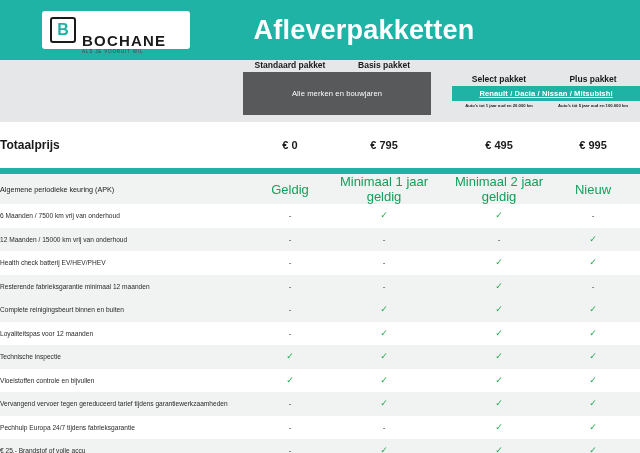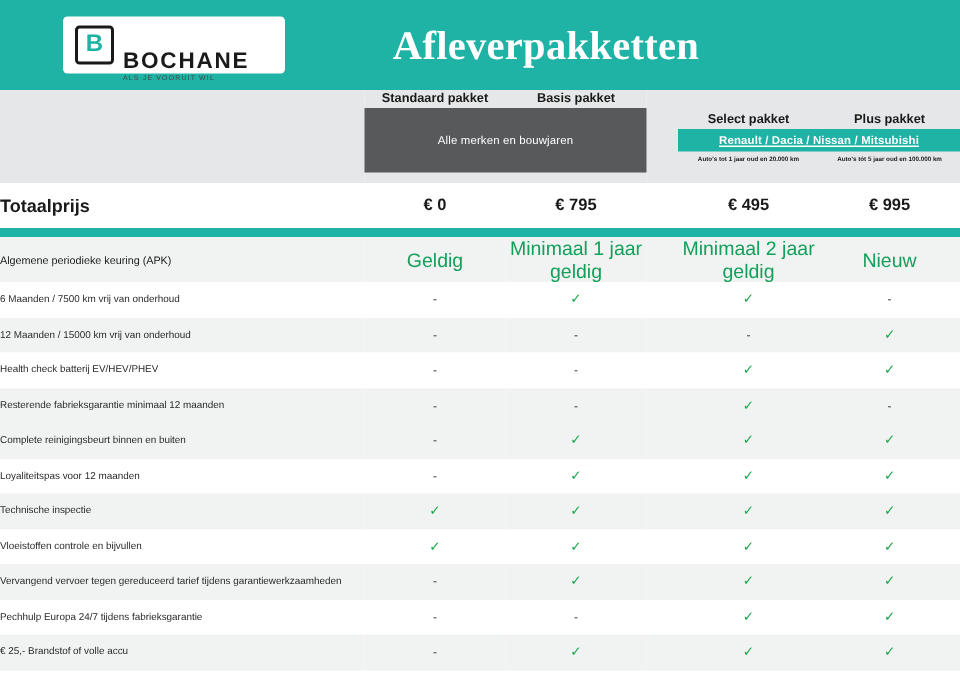--- a/index.html
+++ b/index.html
@@ -66,21 +66,21 @@
   .header-title {
     position: absolute;
     left: 0; right: 0;
     text-align: center;
     font-size: 27px;
     font-weight: bold;
     color: #ffffff;
     letter-spacing: 0.2px;
     pointer-events: none;
   }
-  .title-shift { padding-left: 88px; font-family: Liberation Serif, serif; }
+  .title-shift { padding-left: 88px; }
 
   
   .sheet {
     position: relative;
     width: 640px;
     background: #ffffff;
     padding: 0 0 0 0;
   }
   table.grid {
     width: 640px;
@@ -129,21 +129,21 @@
   }
   .fineprint {
     font-size: 4.2px;
     color: #1a1a1a;
     text-align: center;
     margin-top: 2px;
     font-weight: bold;
   }
 
   
-  .price-row td { height: 30px; background: #ffffff; }
+  .price-row td { height: 46px; background: #ffffff; }
   .totaal {
     font-size: 12px;
     font-weight: bold;
     color: #1a1a1a;
     padding-left: 20px;
   }
   .price {
     text-align: center;
     font-size: 11px;
     font-weight: bold;

